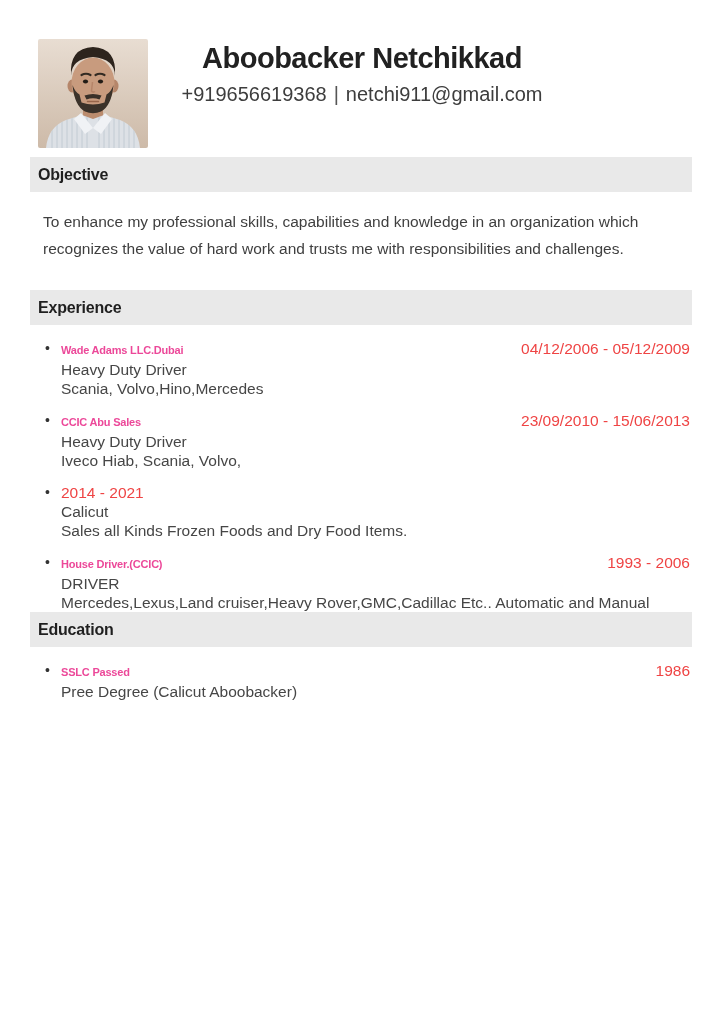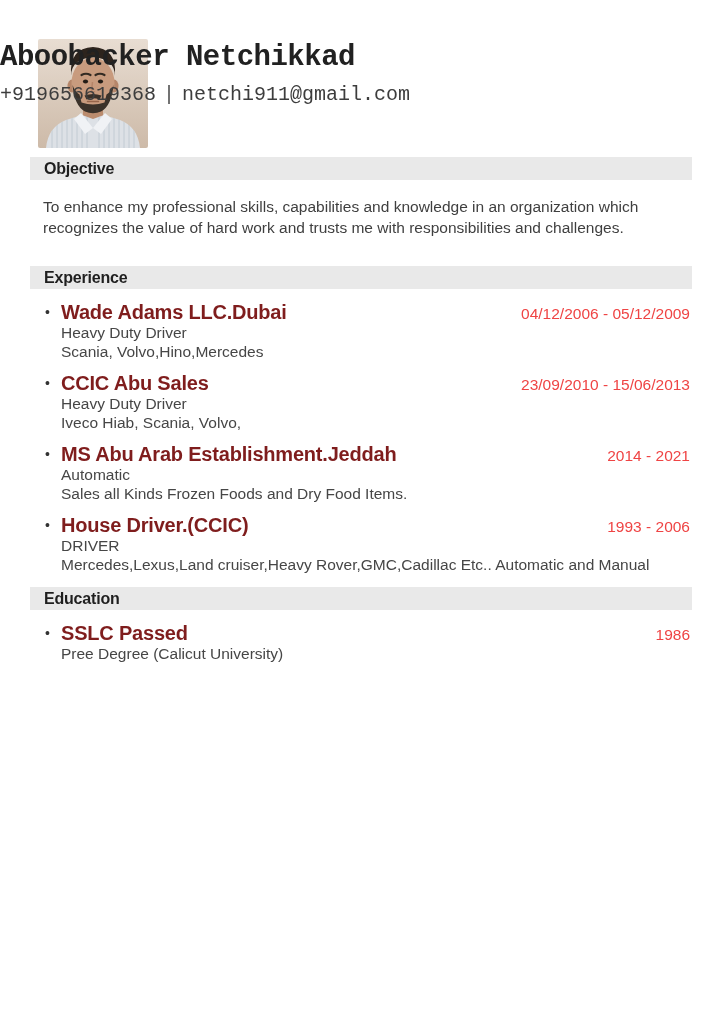--- a/index.html
+++ b/index.html
@@ -7,53 +7,53 @@
     width:724px; height:1024px; position:relative; background:#ffffff;
     font-family:"Liberation Sans", sans-serif; overflow:hidden;
   }
   
   .header { position:relative; height:157px; }
   .photo {
     position:absolute; left:38px; top:39px; width:110px; height:109px;
     border-radius:2px; overflow:hidden;
   }
   .photo svg { display:block; width:110px; height:109px; }
-  .header-text { position:absolute; left:0; right:0; top:41px; text-align:left;font-family:Liberation Mono, monospace; }
+  .header-text { position:absolute; left:0; right:0; top:41px; text-align:center; }
   .name {
     font-size:29px; font-weight:700; color:#212121; letter-spacing:-0.5px;
     line-height:34px;
   }
   .contact { margin-top:8px; font-size:20px; color:#3d3d3d; }
   .contact .sep { margin:0 7px; color:#555555; }
   
   .section-bar {
-    margin-left:30px; width:662px; height:23px; box-sizing:border-box;
-    background:#e9e9e9; display:flex; align-items:center; padding-left:14px;
+    margin-left:30px; width:662px; height:35px; box-sizing:border-box;
+    background:#e9e9e9; display:flex; align-items:center; padding-left:8px;
     font-size:16px; font-weight:700; color:#1f1f1f; letter-spacing:-0.2px;
   }
   
   .objective-text {
-    margin:16px 40px 0 43px; font-size:15.5px; line-height:21px; color:#3f3f3f;
+    margin:16px 40px 0 43px; font-size:15.5px; line-height:27px; color:#3f3f3f;
   }
   .bar-experience { margin-top:28px; }
   
   .entries { padding:14px 34px 0 45px; }
   .entry { display:flex; }
   .entry + .entry { margin-top:13px; }
   .bullet {
     width:16px; flex:0 0 16px; font-size:14px; color:#333333; line-height:19px;
   }
   .entry-body { flex:1; }
   .entry-row {
     display:flex; justify-content:space-between; align-items:baseline; line-height:19px;
   }
-  .entry-org { font-size:20px; font-weight:700; color:#7f1d1d; letter-spacing:-0.2px; }
+  .entry-org { font-size:11px; font-weight:700; color:#ec4899; letter-spacing:-0.2px; }
   .entry-dates { font-size:15.5px; color:#ef4444; white-space:nowrap; }
   .entry-role, .entry-details { font-size:15.5px; color:#464646; line-height:19px; }
-  .bar-education { margin-top:13px; }
+  .bar-education { }
 </style>
 </head>
 <body>
 
 <div class="page">
 
   <div class="header">
     <div class="photo">
       <svg viewBox="0 0 110 109" xmlns="http://www.w3.org/2000/svg">
         <defs>
@@ -141,24 +141,23 @@
         </div>
         <div class="entry-role">Heavy Duty Driver</div>
         <div class="entry-details">Iveco Hiab, Scania, Volvo,</div>
       </div>
     </div>
 
     <div class="entry">
       <span class="bullet">•</span>
       <div class="entry-body">
         <div class="entry-row">
-          <span class="entry-org">MS Abu Arab Establishment.Jeddah</span>
           <span class="entry-dates">2014 - 2021</span>
         </div>
-        <div class="entry-role">Automatic</div>
+        <div class="entry-role">Calicut</div>
         <div class="entry-details">Sales all Kinds Frozen Foods and Dry Food Items.</div>
       </div>
     </div>
 
     <div class="entry">
       <span class="bullet">•</span>
       <div class="entry-body">
         <div class="entry-row">
           <span class="entry-org">House Driver.(CCIC)</span>
           <span class="entry-dates">1993 - 2006</span>
@@ -174,18 +173,18 @@
     <span>Education</span>
   </div>
   <div class="entries">
     <div class="entry">
       <span class="bullet">•</span>
       <div class="entry-body">
         <div class="entry-row">
           <span class="entry-org">SSLC Passed</span>
           <span class="entry-dates">1986</span>
         </div>
-        <div class="entry-role">Pree Degree (Calicut University)</div>
+        <div class="entry-role">Pree Degree (Calicut Aboobacker)</div>
       </div>
     </div>
   </div>
 
 </div>
 
 </body></html>

